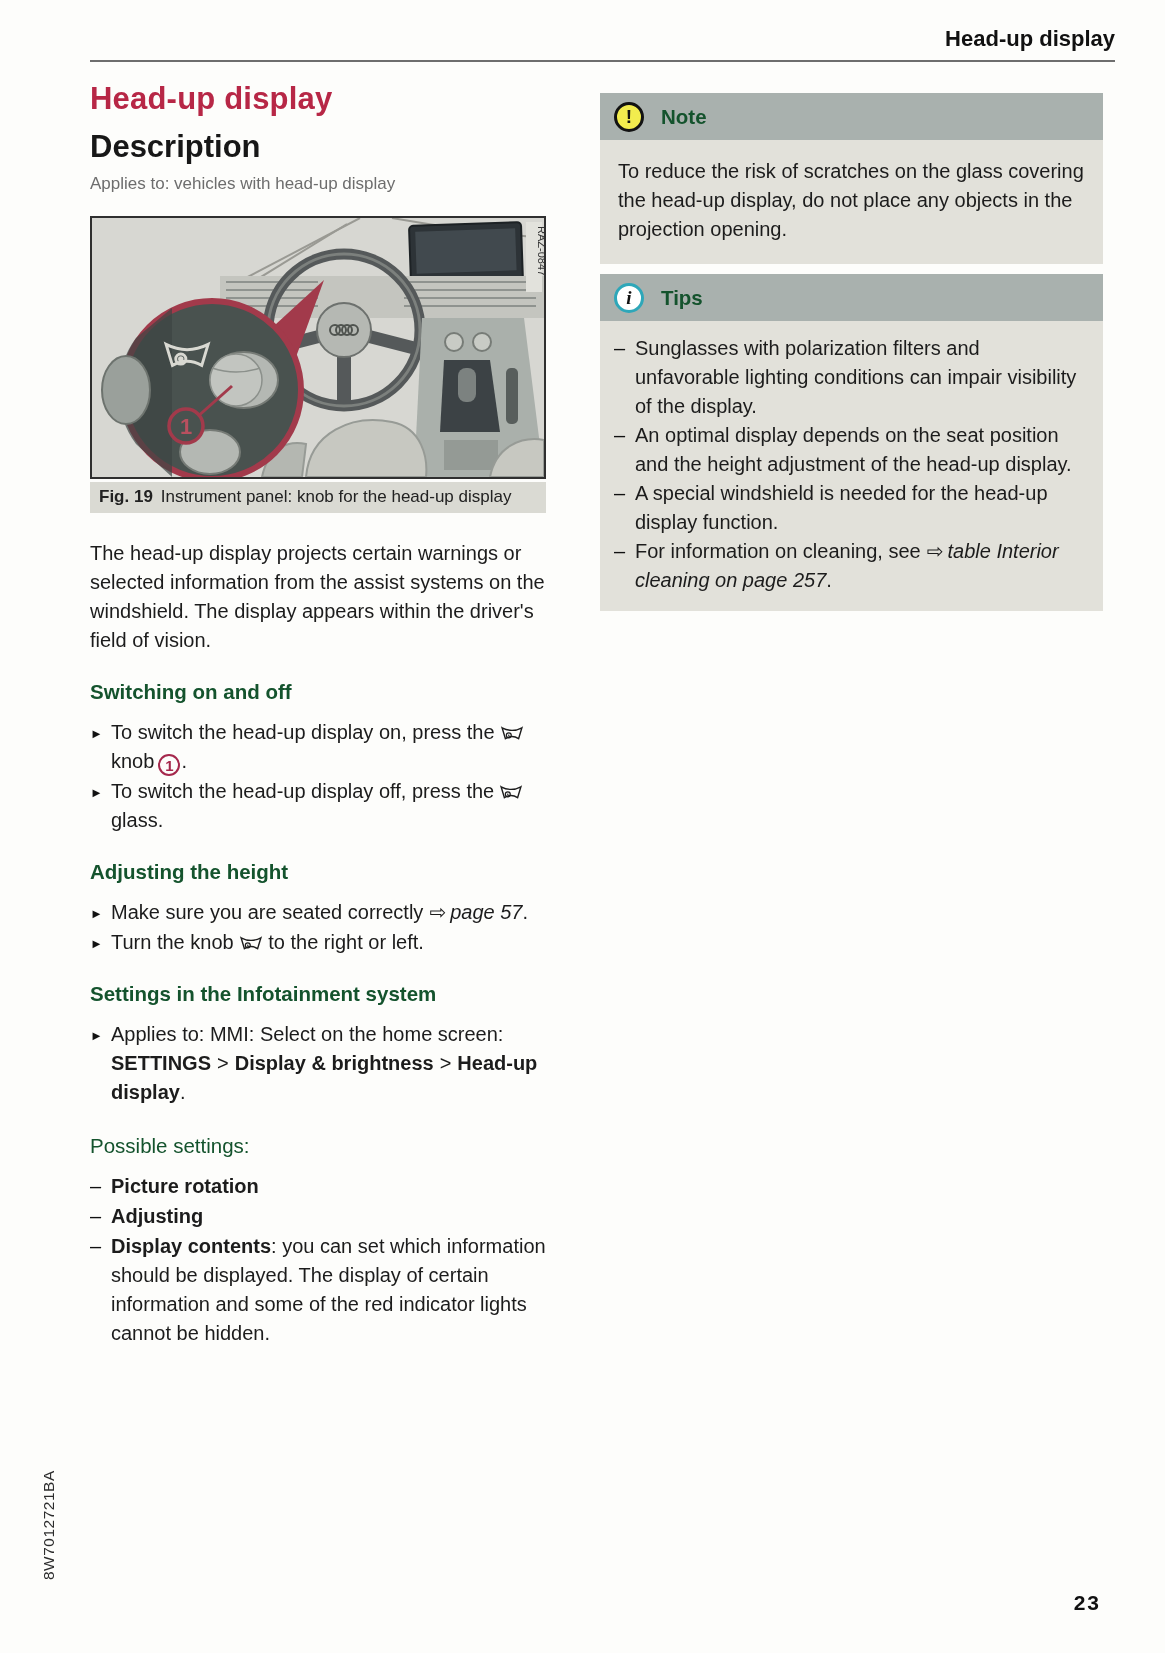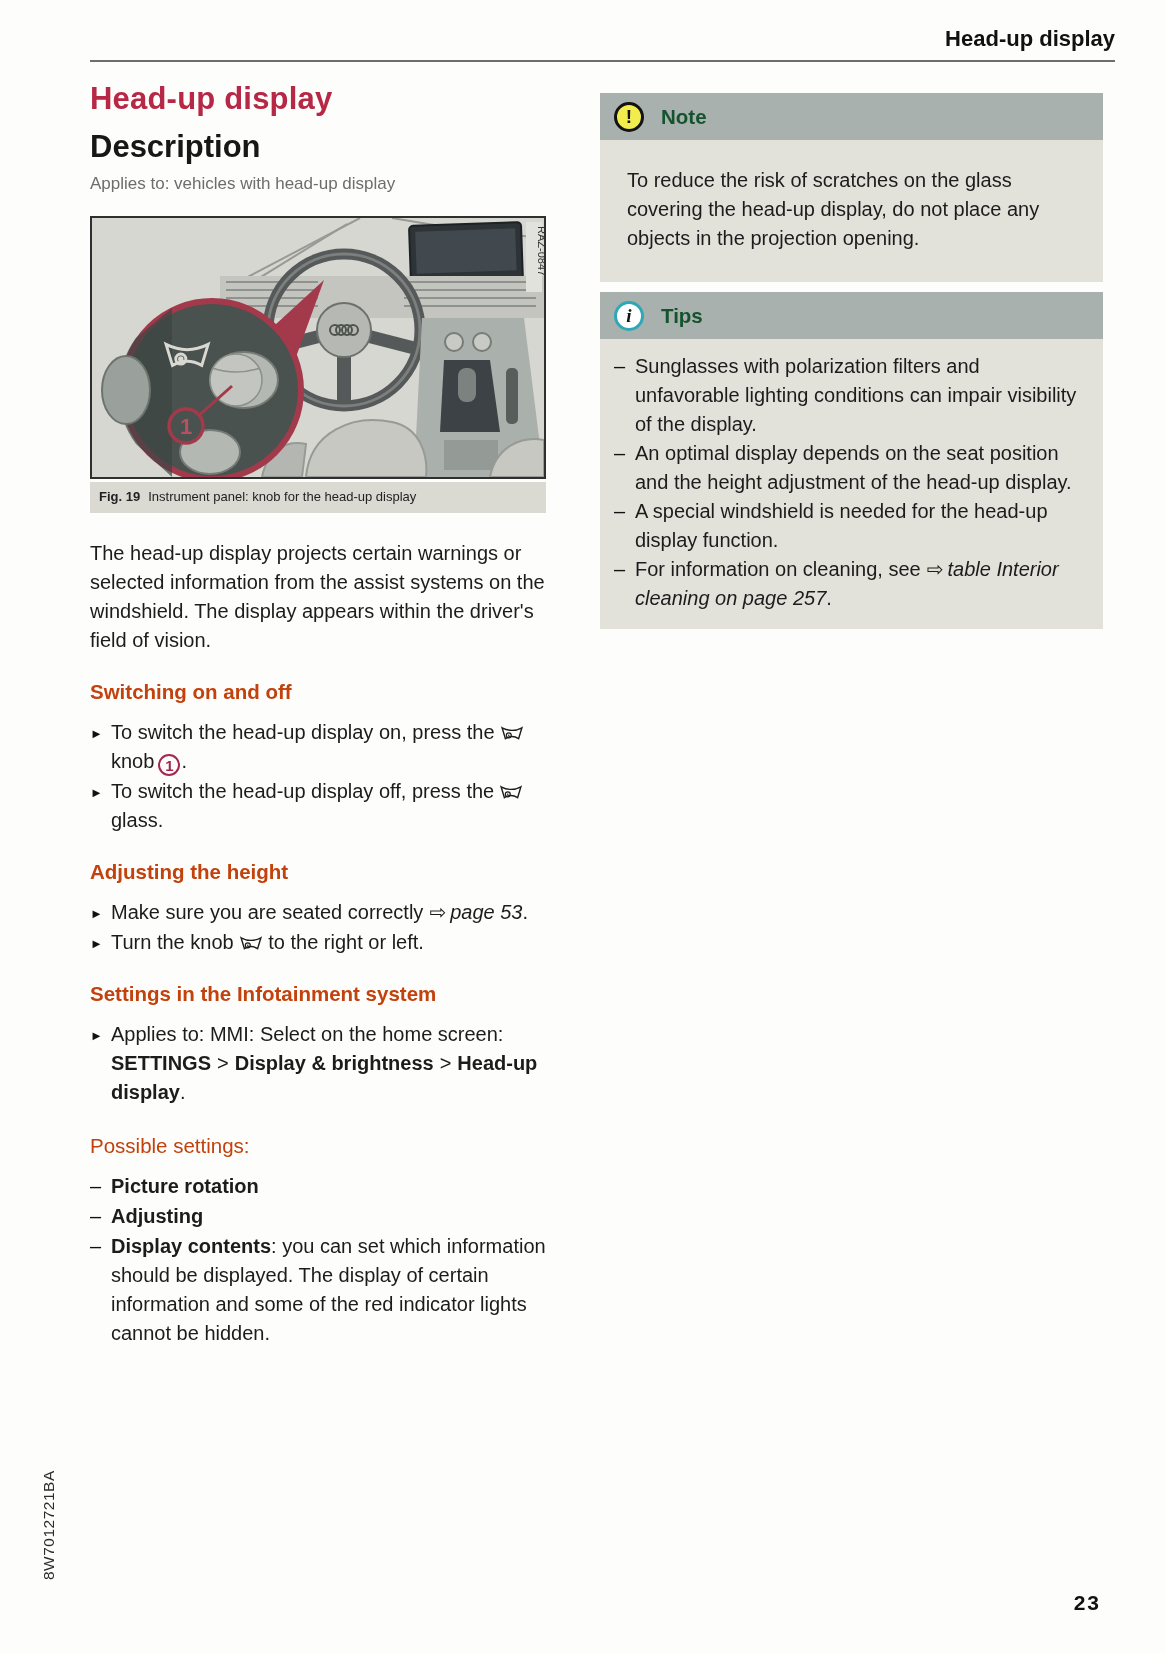--- a/index.html
+++ b/index.html
@@ -37,29 +37,29 @@
   .applies { margin: 0 0 22px; font-size: 17px; color: #6d6d6d; }
 
   figure { margin: 0 0 26px; width: 456px; }
   .fig-image {
     width: 456px; height: 263px; background: #d7d7d1;
     border: 2px solid #2f2f2f; position: relative; overflow: hidden;
   }
   .fig-image svg { display: block; }
   figcaption {
     margin-top: 3px; background: #dadad3; padding: 4px 9px 5px;
-    font-size: 13px; color: #222; line-height: 22px;
+    font-size: 17px; color: #222; line-height: 22px;
   }
   figcaption b { margin-right: 8px; }
 
   p.body { margin: 0; font-size: 20px; line-height: 29px; }
   .mt-intro { margin-top: 24px; }
   h3.sect {
     margin: 24px 0 13px; font-size: 20.5px; line-height: 25px;
-    font-weight: bold; color: #c2410c;
+    font-weight: bold; color: #14532d;
   }
   ul.plain { margin: 14px 0 0; padding: 0; list-style: none; }
   ul.plain li {
     position: relative; padding-left: 21px;
     font-size: 20px; line-height: 29px; margin: 0 0 1px;
   }
   .marker-tri {
     position: absolute; left: 0; top: 1px;
     font-size: 13px; line-height: 29px; color: #111;
   }
@@ -98,21 +98,21 @@
   }
   .badge-note { background: #f2ec4e; border: 3px solid #121212; }
   .badge-tips {
     background: #ffffff; border: 3px solid #2ea7b9;
     font-family: "Liberation Serif", serif; font-style: italic;
   }
   .cbox-body {
     background: #e2e1da; padding: 13px 14px 16px;
     font-size: 20px; line-height: 29px; color: #1c1c1c;
   }
-  .cbox-body p { margin: 13px; }
+  .cbox-body p { margin: 4px; }
   ul.tips-list { margin: 0; padding: 0; list-style: none; }
   ul.tips-list li { position: relative; padding-left: 21px; margin: 0; }
 
   
   .doc-code {
     position: absolute; left: 40px; top: 1448px; height: 132px;
     writing-mode: vertical-rl; transform: rotate(180deg);
     font-size: 15.5px; color: #2c2c2c; letter-spacing: .5px;
   }
   .page-num {
@@ -241,21 +241,21 @@
             <circle cx="8.6" cy="12" r="2.6" fill="none" stroke="#1c1c1c" stroke-width="1.3"></circle>
             <circle cx="8.6" cy="12" r="0.8" fill="#1c1c1c"></circle>
           </svg></span>
       <span>glass.</span>
     </li>
   </ul>
 
   <h3 class="sect">Adjusting the height</h3>
   <ul class="plain">
     <li>
-      <span class="marker-tri">►</span><span>Make sure you are seated correctly</span><span class="xref-arrow">⇨</span><span class="xref">page 53</span><span>.</span>
+      <span class="marker-tri">►</span><span>Make sure you are seated correctly</span><span class="xref-arrow">⇨</span><span class="xref">page 57</span><span>.</span>
     </li>
     <li>
       <span class="marker-tri">►</span><span>Turn the knob</span><span class="hud-icon"><svg viewBox="0 0 24 18">
             <path d="M1.5,4 Q12,9.5 22.5,4 L19,15.5 Q12,11 5,15.5 Z" fill="none" stroke="#1c1c1c" stroke-width="1.5"></path>
             <circle cx="8.6" cy="12" r="2.6" fill="none" stroke="#1c1c1c" stroke-width="1.3"></circle>
             <circle cx="8.6" cy="12" r="0.8" fill="#1c1c1c"></circle>
           </svg></span>
       <span>to the right or left.</span>
     </li>
   </ul>

